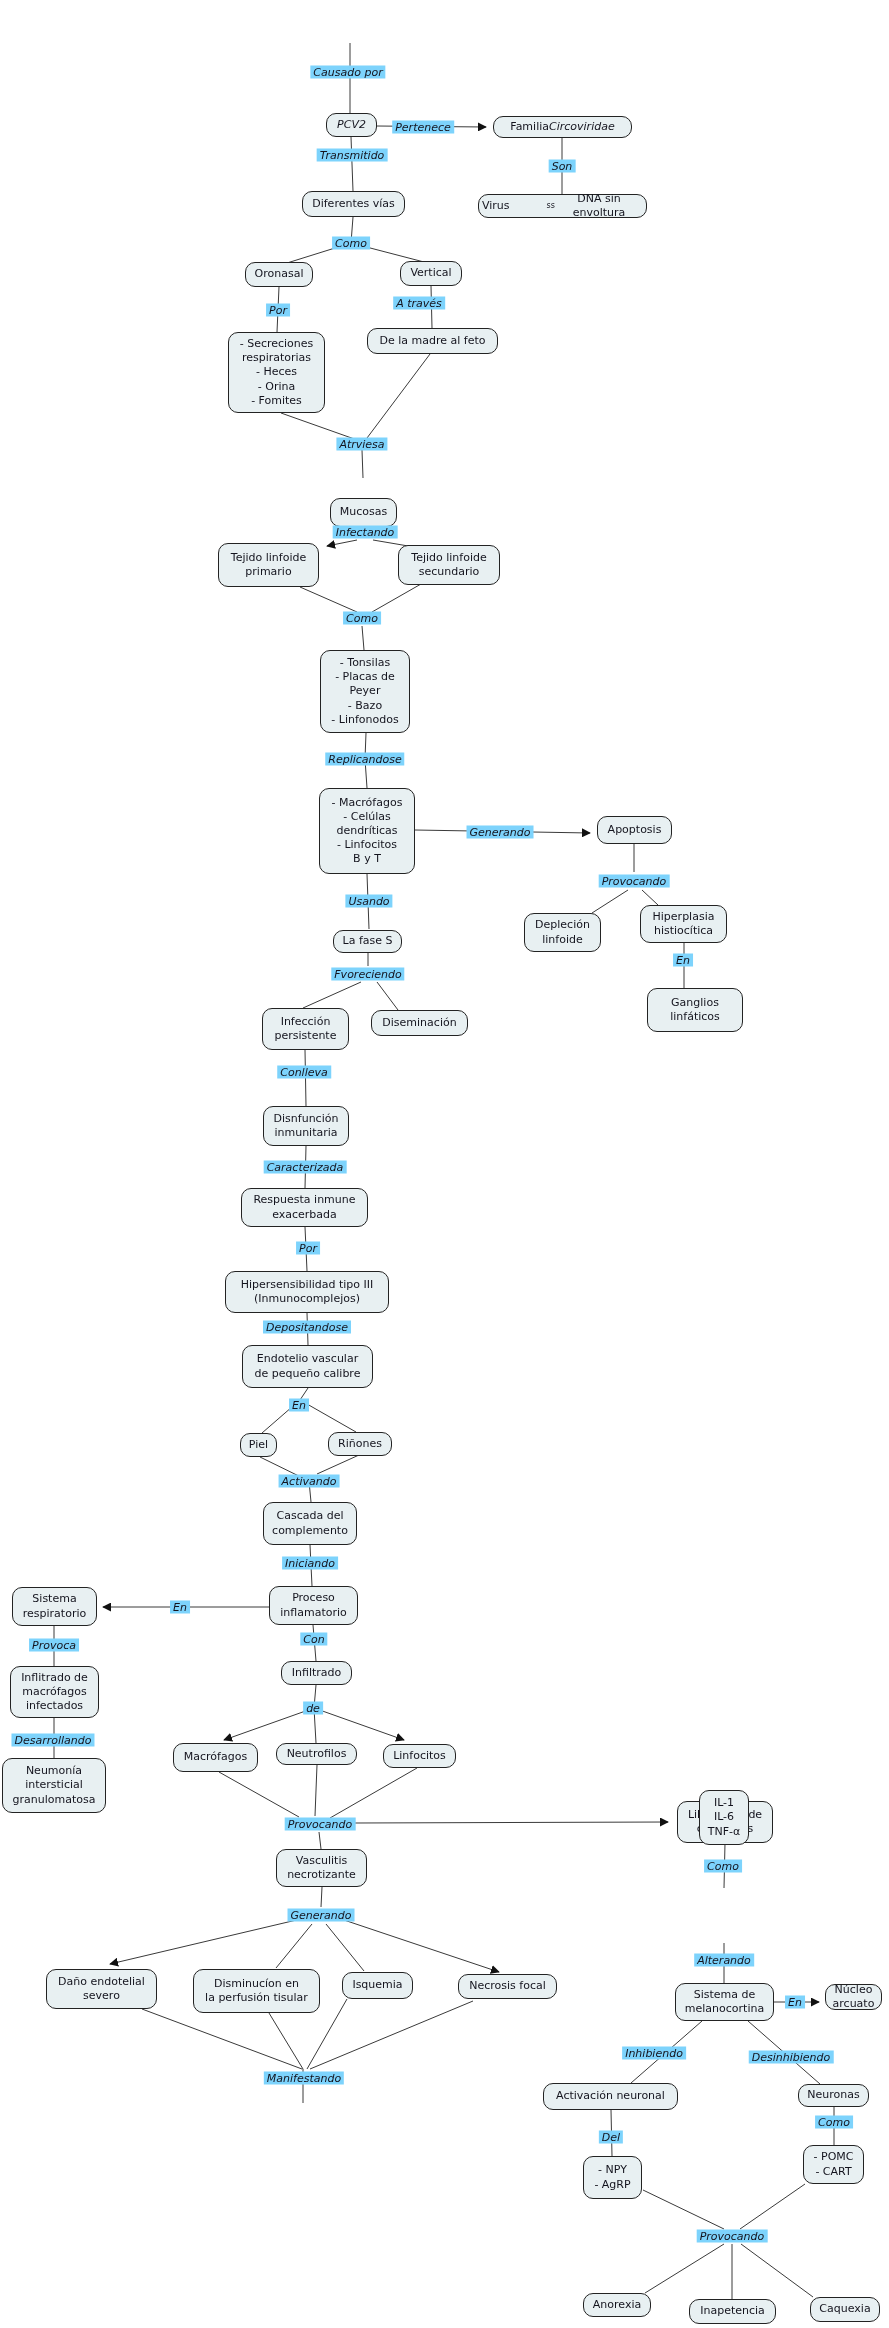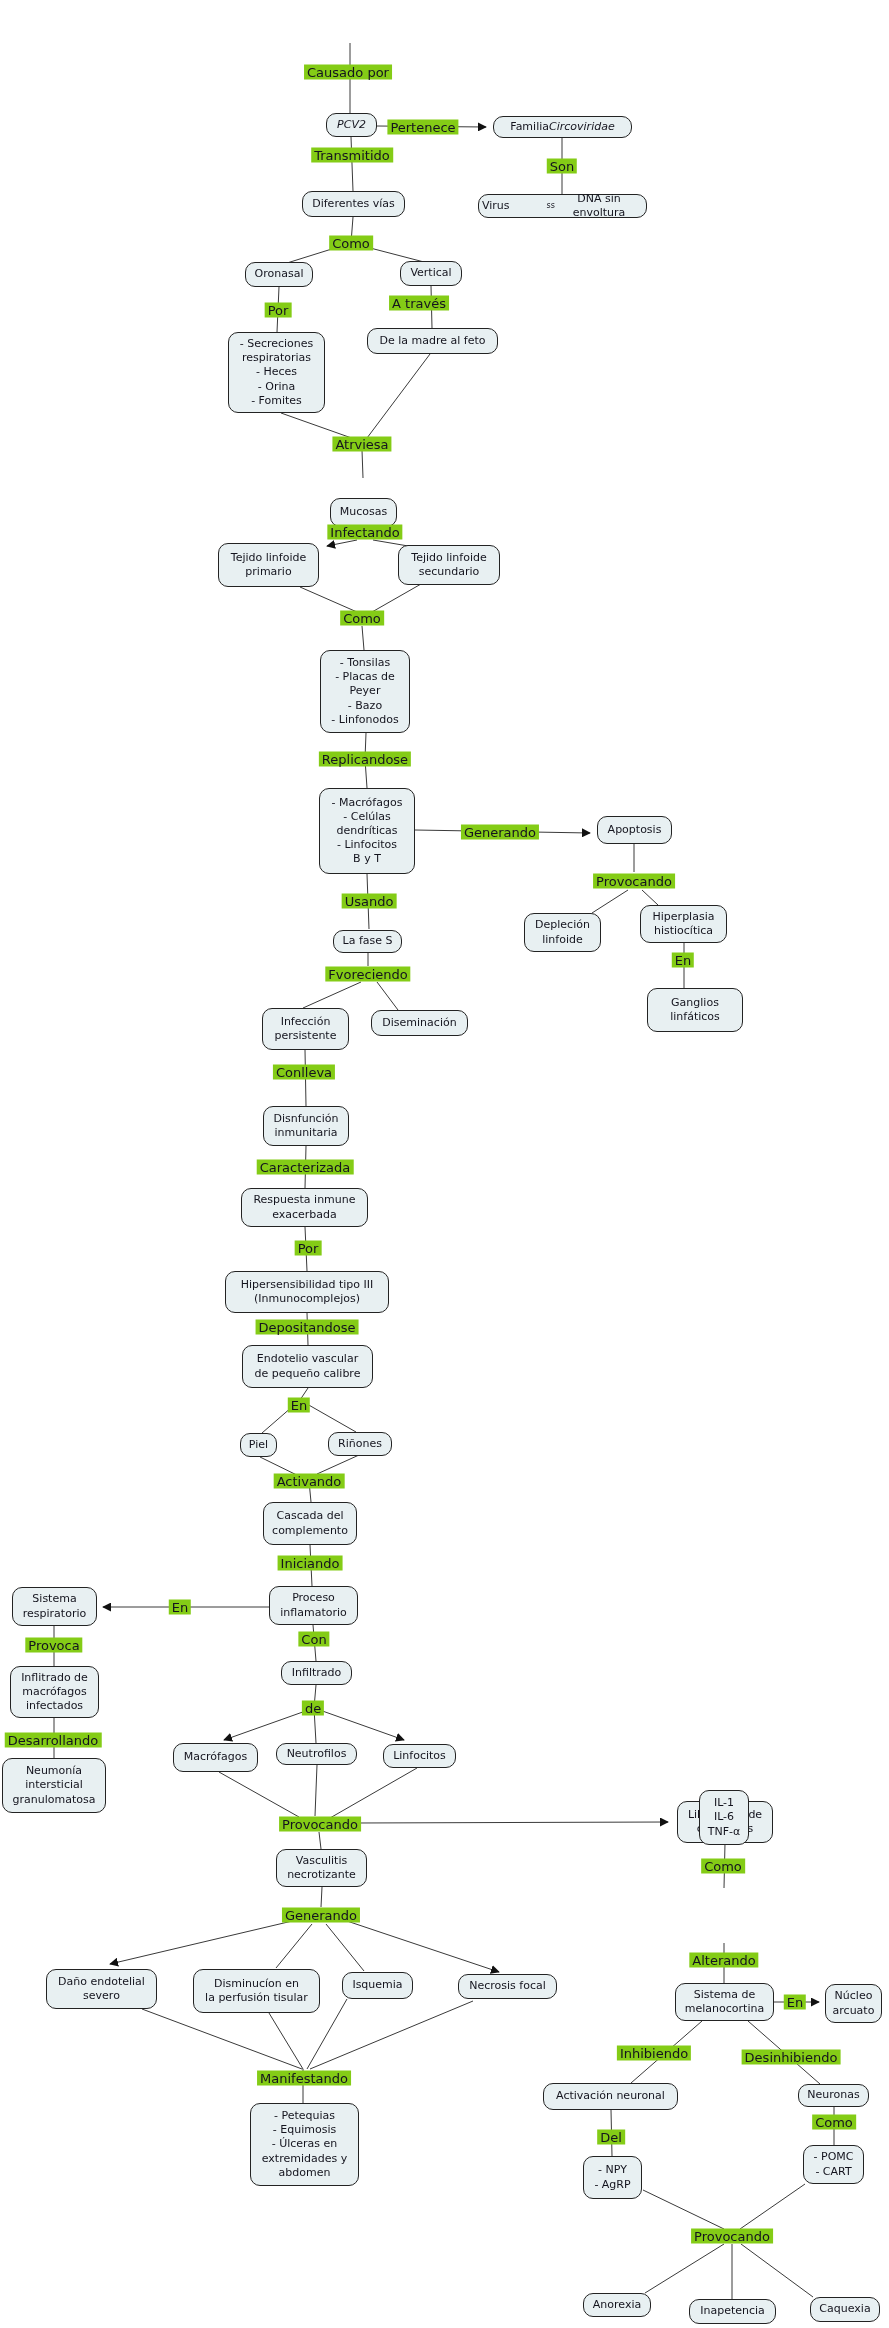--- a/index.html
+++ b/index.html
@@ -5,22 +5,22 @@
   html,body{margin:0;padding:0;background:#ffffff;}
   .cmap{position:relative;width:889px;height:2328px;background:#ffffff;
         font-family:"DejaVu Sans","Liberation Sans",sans-serif;color:#14141e;}
   .cmap svg{position:absolute;left:0;top:0;}
   .node{position:absolute;box-sizing:border-box;background:#e8f0f2;border:1px solid #232323;
         border-radius:10px;display:flex;align-items:center;justify-content:center;
         text-align:center;white-space:pre-line;font-size:11px;line-height:1.28;
         padding:1px 3px;color:#14141e;}
   .node.title{font-weight:bold;font-size:12.5px;border-radius:12px;}
   .node.it{font-style:italic;}
-  .lbl{position:absolute;transform:translate(-50%,-50%);background:#84cc16;
-       padding:0 3px;font-size:13px;white-space:nowrap;color:#14141e;}
+  .lbl{position:absolute;transform:translate(-50%,-50%);background:#7dd3fc;
+       padding:0 3px;font-size:11px;white-space:nowrap;color:#14141e;font-style:italic;}
   .sp-it{font-style:italic;}
   .sp-ss{font-size:8px;padding-left:37px;}
 </style>
 </head>
 <body>
 
 <div class="cmap">
 
 <svg width="889" height="2328" viewBox="0 0 889 2328">
   <defs>
@@ -167,33 +167,28 @@
 <div class="node" style="left:276px;top:1743px;width:81px;height:22px">Neutrofilos</div>
 <div class="node" style="left:383px;top:1744px;width:73px;height:24px">Linfocitos</div>
 <div class="node" style="left:276px;top:1849px;width:91px;height:38px">Vasculitis
 necrotizante</div>
 <div class="node" style="left:46px;top:1969px;width:111px;height:40px">Daño endotelial
 severo</div>
 <div class="node" style="left:193px;top:1969px;width:127px;height:44px">Disminucíon en
 la perfusión tisular</div>
 <div class="node" style="left:342px;top:1972px;width:71px;height:27px">Isquemia</div>
 <div class="node" style="left:458px;top:1974px;width:99px;height:25px">Necrosis focal</div>
-<div class="node" style="left:250px;top:2103px;width:109px;height:83px">- Petequias
-- Equimosis
-- Úlceras en
-extremidades y
-abdomen</div>
 <div class="node" style="left:677px;top:1801px;width:96px;height:42px">Liberación de
 citoquinas</div>
 <div class="node" style="left:699px;top:1790px;width:50px;height:55px">IL-1
 IL-6
 TNF-α</div>
 <div class="node" style="left:675px;top:1983px;width:99px;height:38px">Sistema de
 melanocortina</div>
-<div class="node" style="left:825px;top:1984px;width:57px;height:39px">Núcleo
+<div class="node" style="left:825px;top:1984px;width:57px;height:26px">Núcleo
 arcuato</div>
 <div class="node" style="left:543px;top:2083px;width:135px;height:27px">Activación neuronal</div>
 <div class="node" style="left:798px;top:2084px;width:71px;height:23px">Neuronas</div>
 <div class="node" style="left:583px;top:2156px;width:59px;height:43px">- NPY
 - AgRP</div>
 <div class="node" style="left:803px;top:2145px;width:61px;height:39px">- POMC
 - CART</div>
 <div class="node" style="left:583px;top:2293px;width:68px;height:24px">Anorexia</div>
 <div class="node" style="left:689px;top:2299px;width:87px;height:25px">Inapetencia</div>
 <div class="node" style="left:810px;top:2297px;width:70px;height:25px">Caquexia</div>

